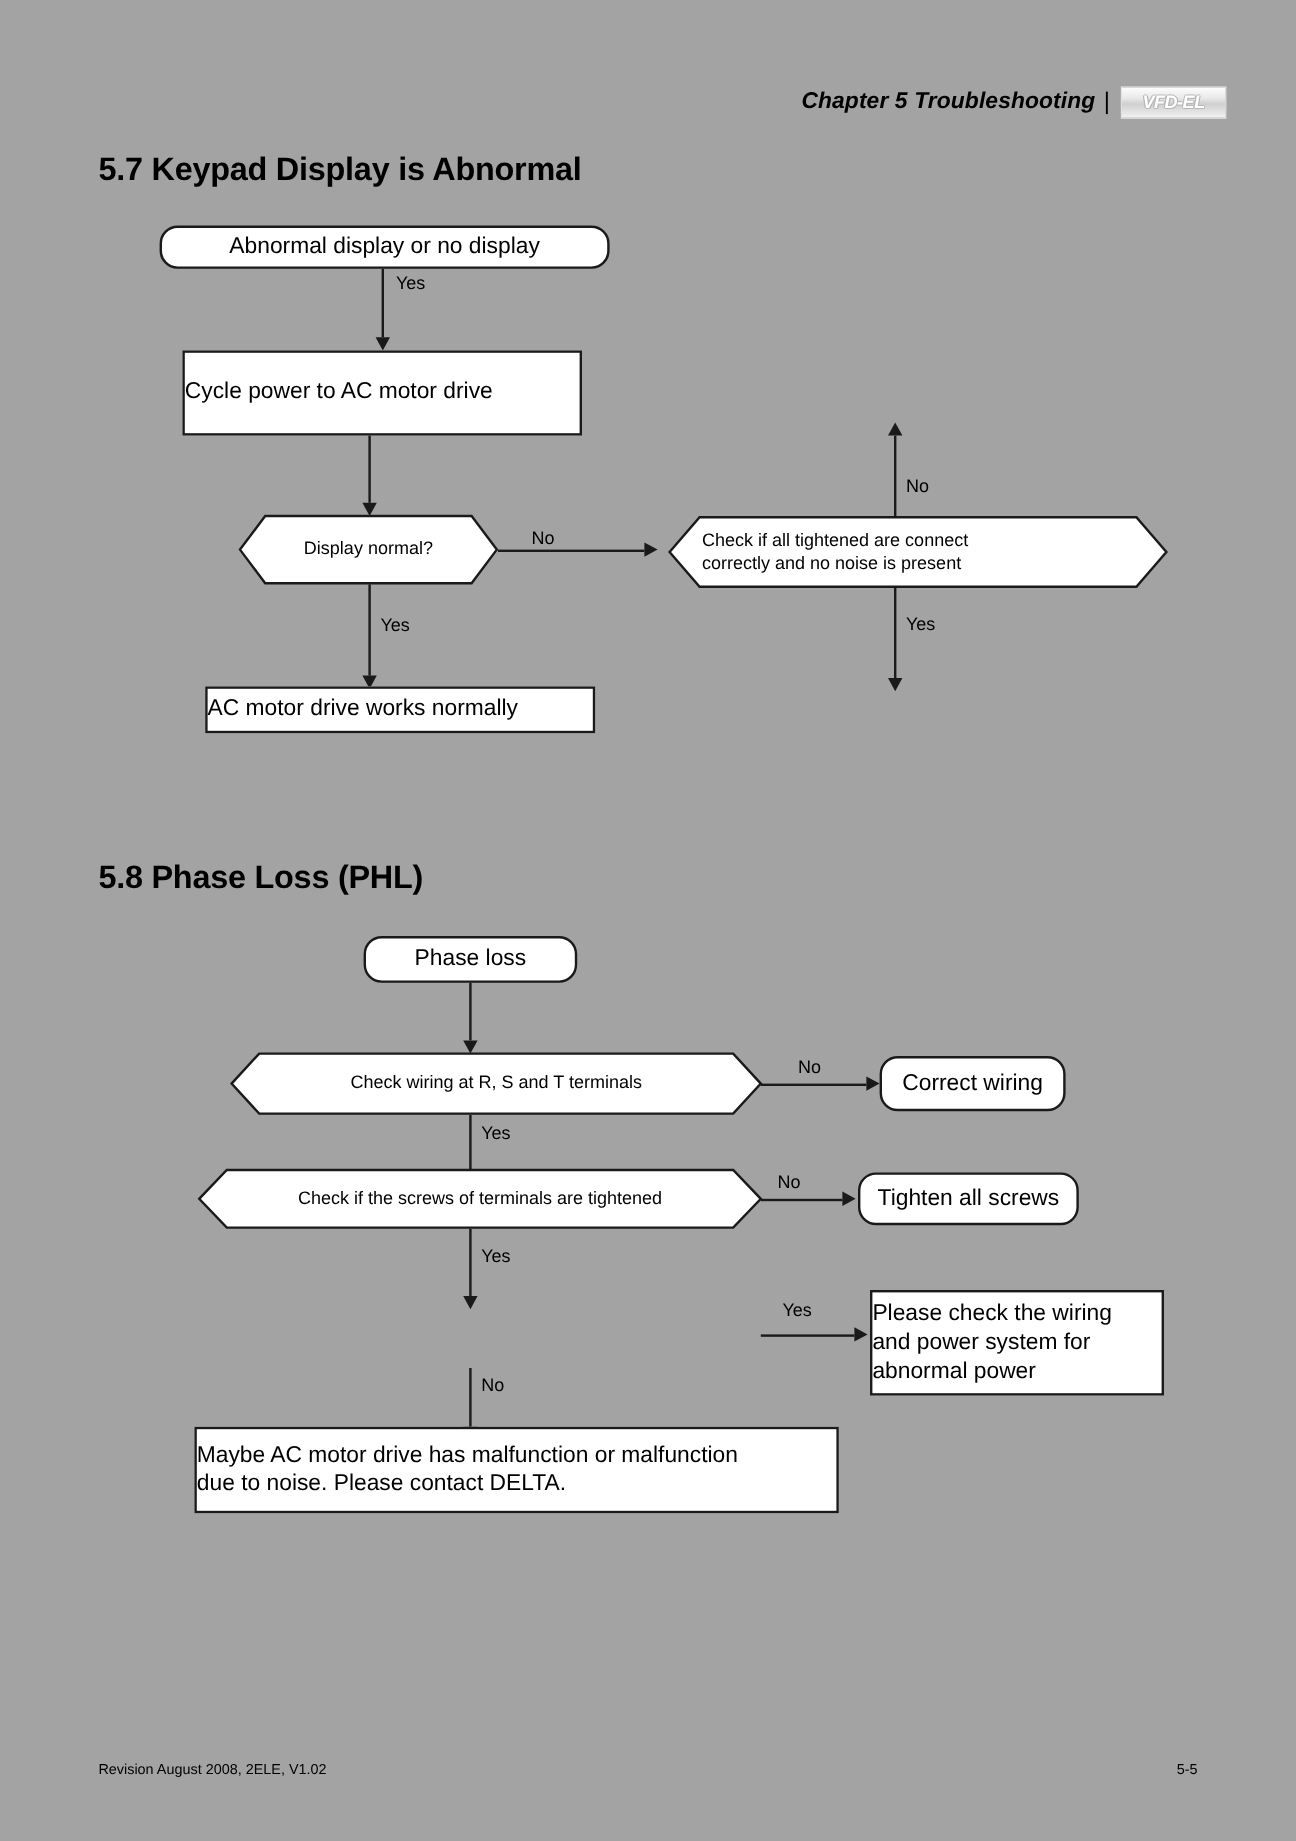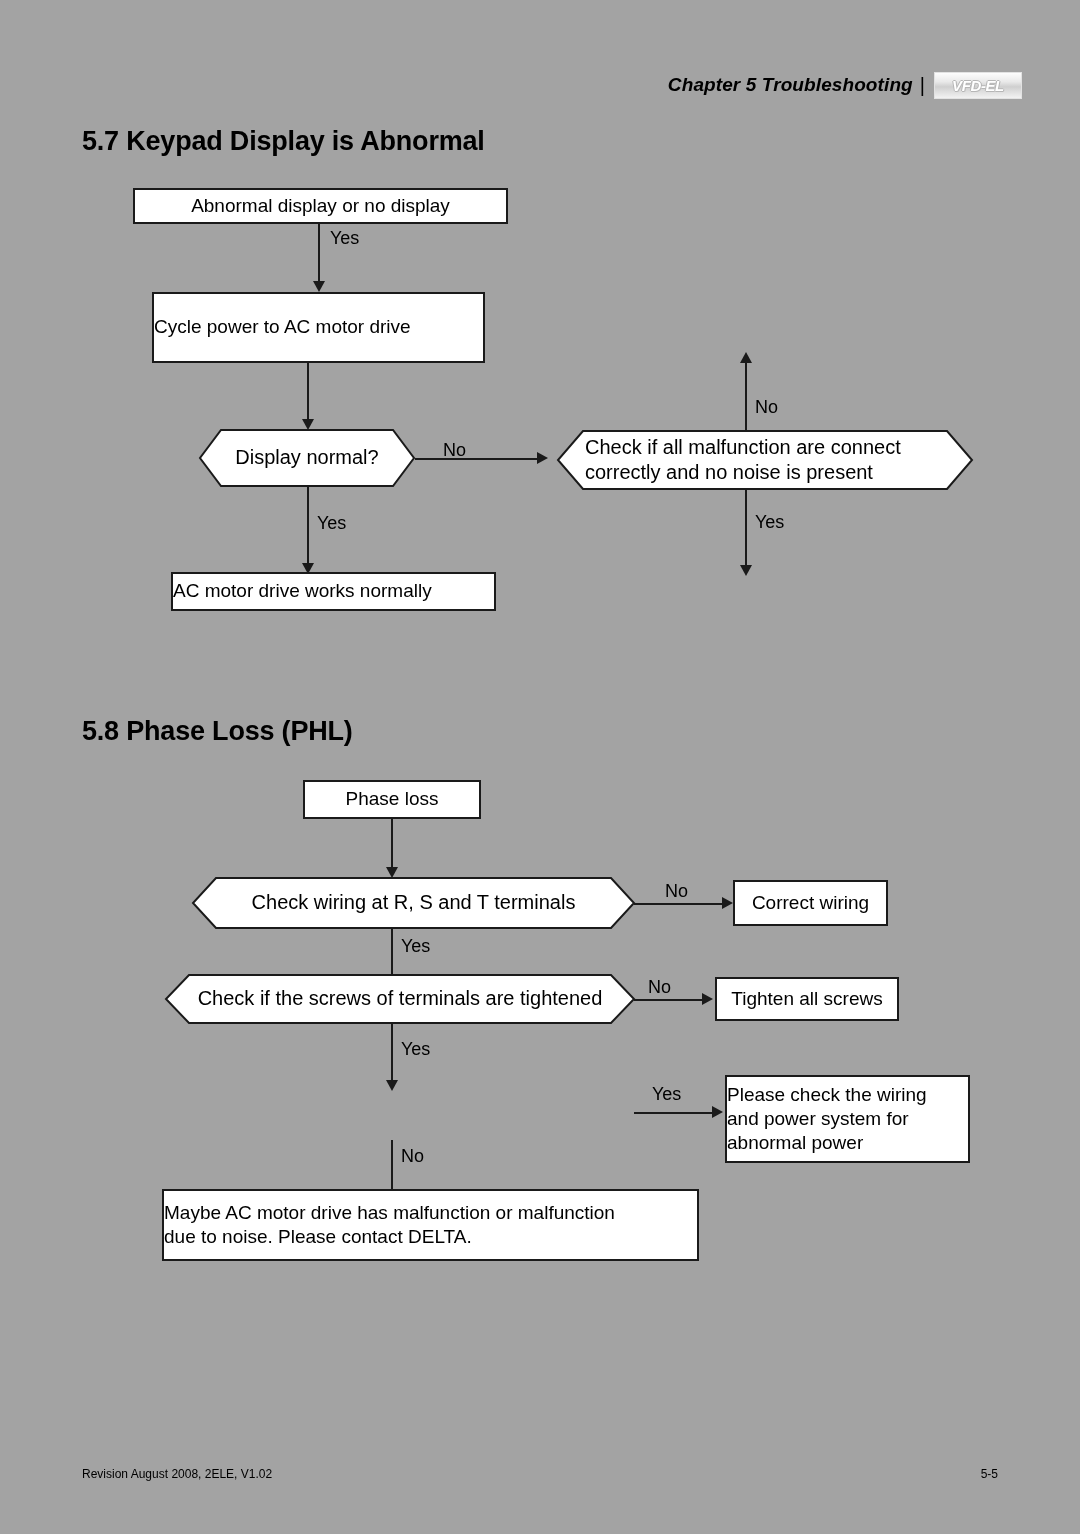--- a/index.html
+++ b/index.html
@@ -86,42 +86,42 @@
     border: 2px solid #1a1a1a;
     background: #ffffff;
     box-sizing: border-box;
     display: flex;
     align-items: center;
     font-size: 19px;
     line-height: 1.27;
     color: #000;
     white-space: pre-line;
   }
-  .fc-box.center { justify-content: center; text-align: center; }
+  .fc-box.center { justify-content: center; text-align: center; border-radius: 15px; }
   .fc-box.leftpad { text-align: left; }
 
   .hex {
     position: absolute;
     box-sizing: border-box;
   }
   .hex svg {
     position: absolute;
     left: 0; top: 0;
     width: 100%;
     height: 100%;
     overflow: visible;
   }
   .hex-label {
     position: absolute;
     left: 0; top: 0;
     width: 100%;
     height: 100%;
     display: flex;
     align-items: center;
-    font-size: 20px;
+    font-size: 15px;
     line-height: 1.27;
     white-space: pre-line;
     box-sizing: border-box;
   }
   .hex-label.center { justify-content: center; text-align: center; }
   .hex-label.leftpad { padding-left: 28px; text-align: left; }
 
   
   .vline {
     position: absolute;
@@ -150,21 +150,21 @@
   .arrow-right {
     position: absolute;
     width: 0; height: 0;
     border-top: 6px solid transparent;
     border-bottom: 6px solid transparent;
     border-left: 11px solid #1a1a1a;
   }
 
   .edge-label {
     position: absolute;
-    font-size: 18px;
+    font-size: 15px;
     white-space: nowrap;
     color: #000;
   }
 
   
   #footer {
     position: absolute;
     left: 82px;
     top: 1467px;
     width: 916px;
@@ -216,21 +216,21 @@
   <div class="vline" style="left:307px; top:487px; height:76px;"></div>
   <div class="arrow-down" style="left:302px; top:563px;"></div>
   <div class="edge-label" style="left:317px; top:513px;">Yes</div>
 
   <div class="fc-box leftpad" style="left:171px; top:572px; width:325px; height:39px;">AC motor drive works normally</div>
 
   <div class="hex" style="left:557px; top:430px; width:416px; height:60px;">
     <svg viewBox="0 0 416 60" preserveAspectRatio="none">
       <polygon points="26,1 390,1 415,30 390,59 26,59 1,30" fill="#ffffff" stroke="#1a1a1a" stroke-width="2" vector-effect="non-scaling-stroke"></polygon>
     </svg>
-    <div class="hex-label leftpad">Check if all malfunction are connect
+    <div class="hex-label leftpad">Check if all tightened are connect
 correctly and no noise is present</div>
   </div>
 
   <div class="vline" style="left:745px; top:363px; height:68px;"></div>
   <div class="arrow-up" style="left:740px; top:352px;"></div>
   <div class="edge-label" style="left:755px; top:397px;">No</div>
 
 
   <div class="vline" style="left:745px; top:490px; height:75px;"></div>
   <div class="arrow-down" style="left:740px; top:565px;"></div>

